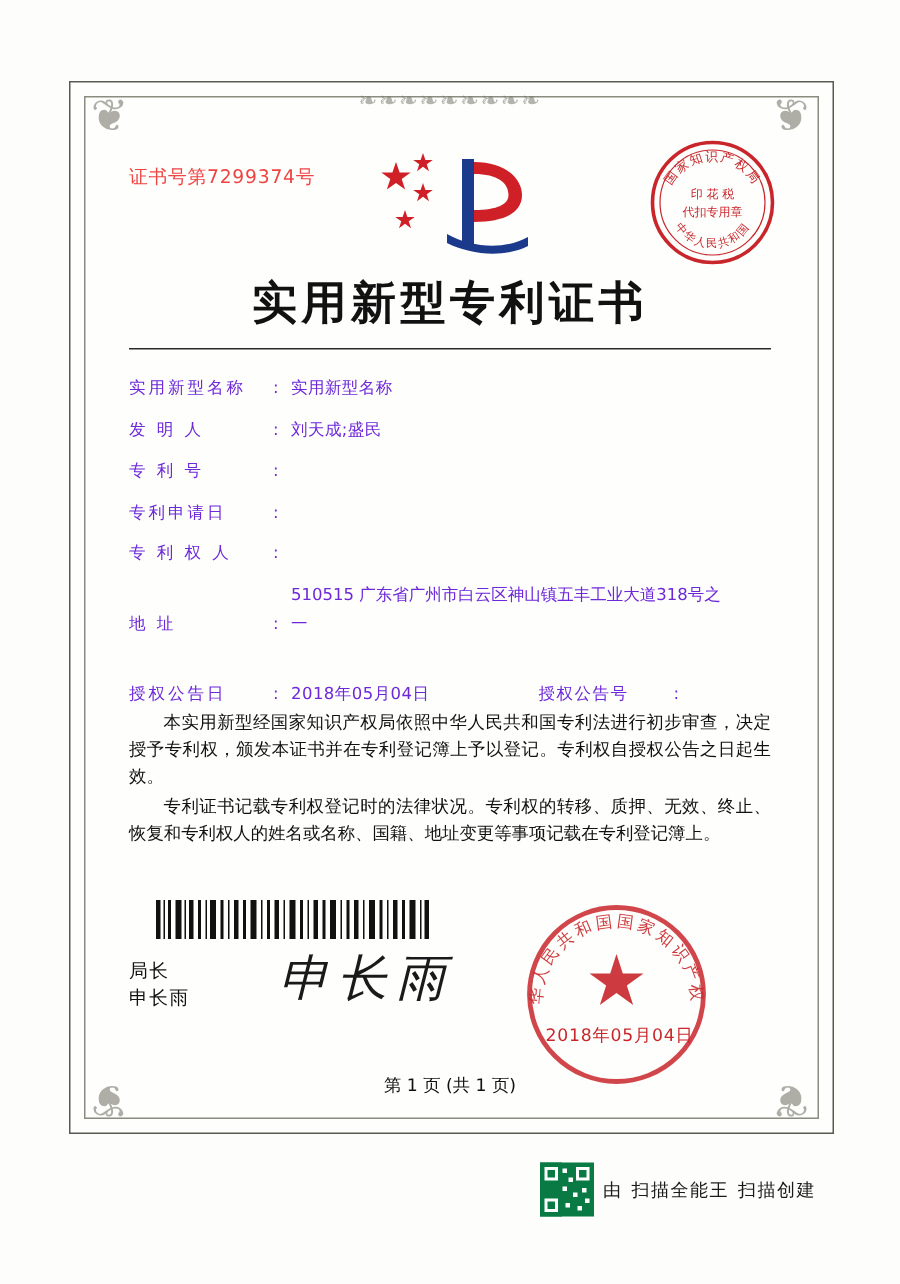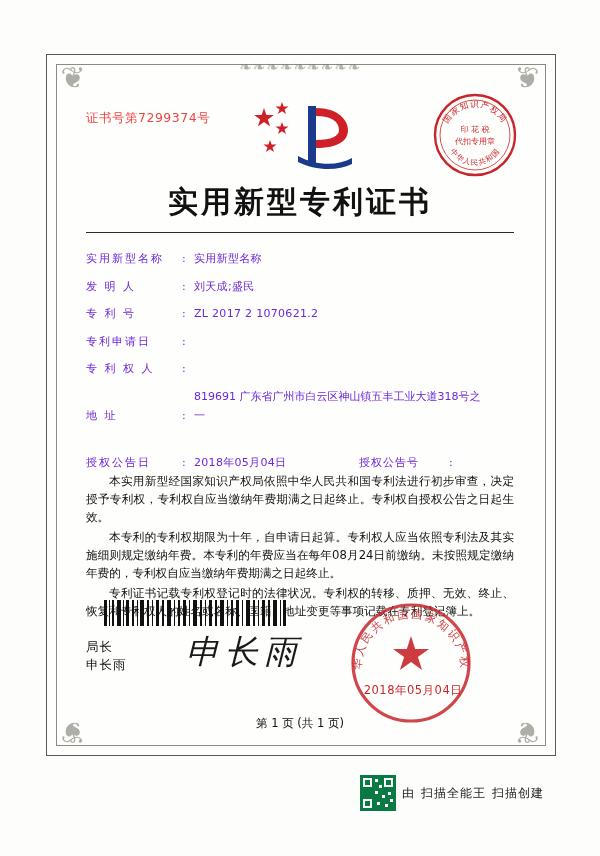--- a/index.html
+++ b/index.html
@@ -333,55 +333,53 @@
 
     <div class="field-row">
       <span class="field-label">发 明 人</span>
       <span class="field-colon">:</span>
       <span class="field-value">刘天成;盛民</span>
     </div>
 
     <div class="field-row">
       <span class="field-label">专 利 号</span>
       <span class="field-colon">:</span>
-      <span class="field-value">ZL 2017 2 1070621.2</span>
     </div>
 
     <div class="field-row">
       <span class="field-label">专利申请日</span>
       <span class="field-colon">:</span>
     </div>
 
     <div class="field-row">
       <span class="field-label">专 利 权 人</span>
       <span class="field-colon">:</span>
     </div>
 
     <div class="field-row">
       <span class="field-label">地 址</span>
       <span class="field-colon">:</span>
       <span class="addr-wrap">
-        <div>819691 广东省广州市白云区神山镇五丰工业大道318号之</div>
+        <div>510515 广东省广州市白云区神山镇五丰工业大道318号之</div>
         <div class="addr-line2">一</div>
       </span>
     </div>
 
     <div class="field-row two-col">
       <span class="field-label">授权公告日</span>
       <span class="field-colon">:</span>
       <span class="field-value">2018年05月04日</span>
       <span class="field-label2">授权公告号</span>
       <span class="field-colon">:</span>
     </div>
 
   </div>
 
   <div class="body-text">
-    <p>本实用新型经国家知识产权局依照中华人民共和国专利法进行初步审查，决定授予专利权，专利权自应当缴纳年费期满之日起终止。专利权自授权公告之日起生效。</p>
-    <p>本专利的专利权期限为十年，自申请日起算。专利权人应当依照专利法及其实施细则规定缴纳年费。本专利的年费应当在每年08月24日前缴纳。未按照规定缴纳年费的，专利权自应当缴纳年费期满之日起终止。</p>
+    <p>本实用新型经国家知识产权局依照中华人民共和国专利法进行初步审查，决定授予专利权，颁发本证书并在专利登记簿上予以登记。专利权自授权公告之日起生效。</p>
     <p>专利证书记载专利权登记时的法律状况。专利权的转移、质押、无效、终止、恢复和专利权人的姓名或名称、国籍、地址变更等事项记载在专利登记簿上。</p>
   </div>
 
   <div class="barcode">
     <div style="left:0px;width:3px"></div>
     <div style="left:5px;width:1px"></div>
     <div style="left:8px;width:2px"></div>
     <div style="left:13px;width:4px"></div>
     <div style="left:19px;width:1px"></div>
     <div style="left:22px;width:3px"></div>

